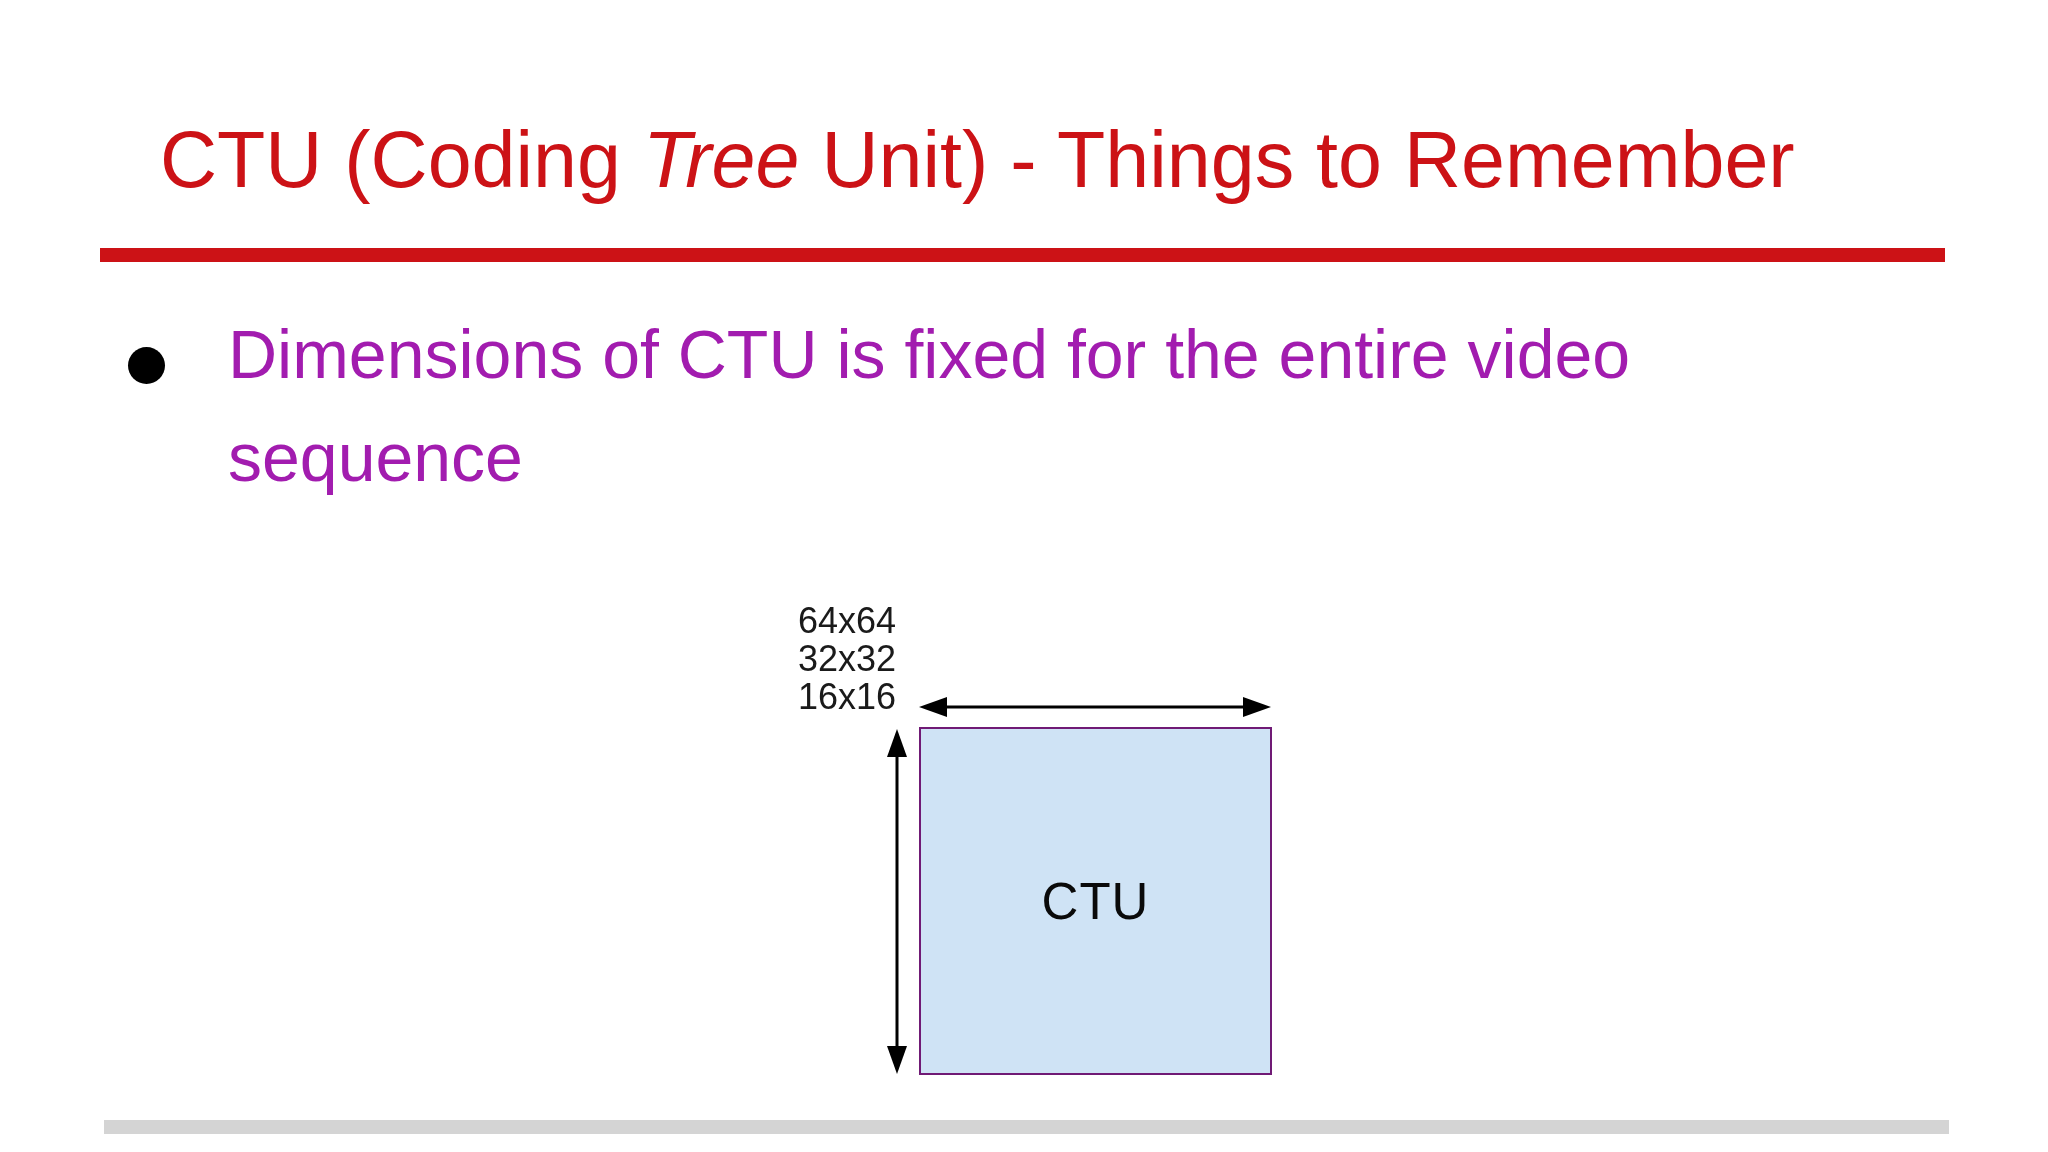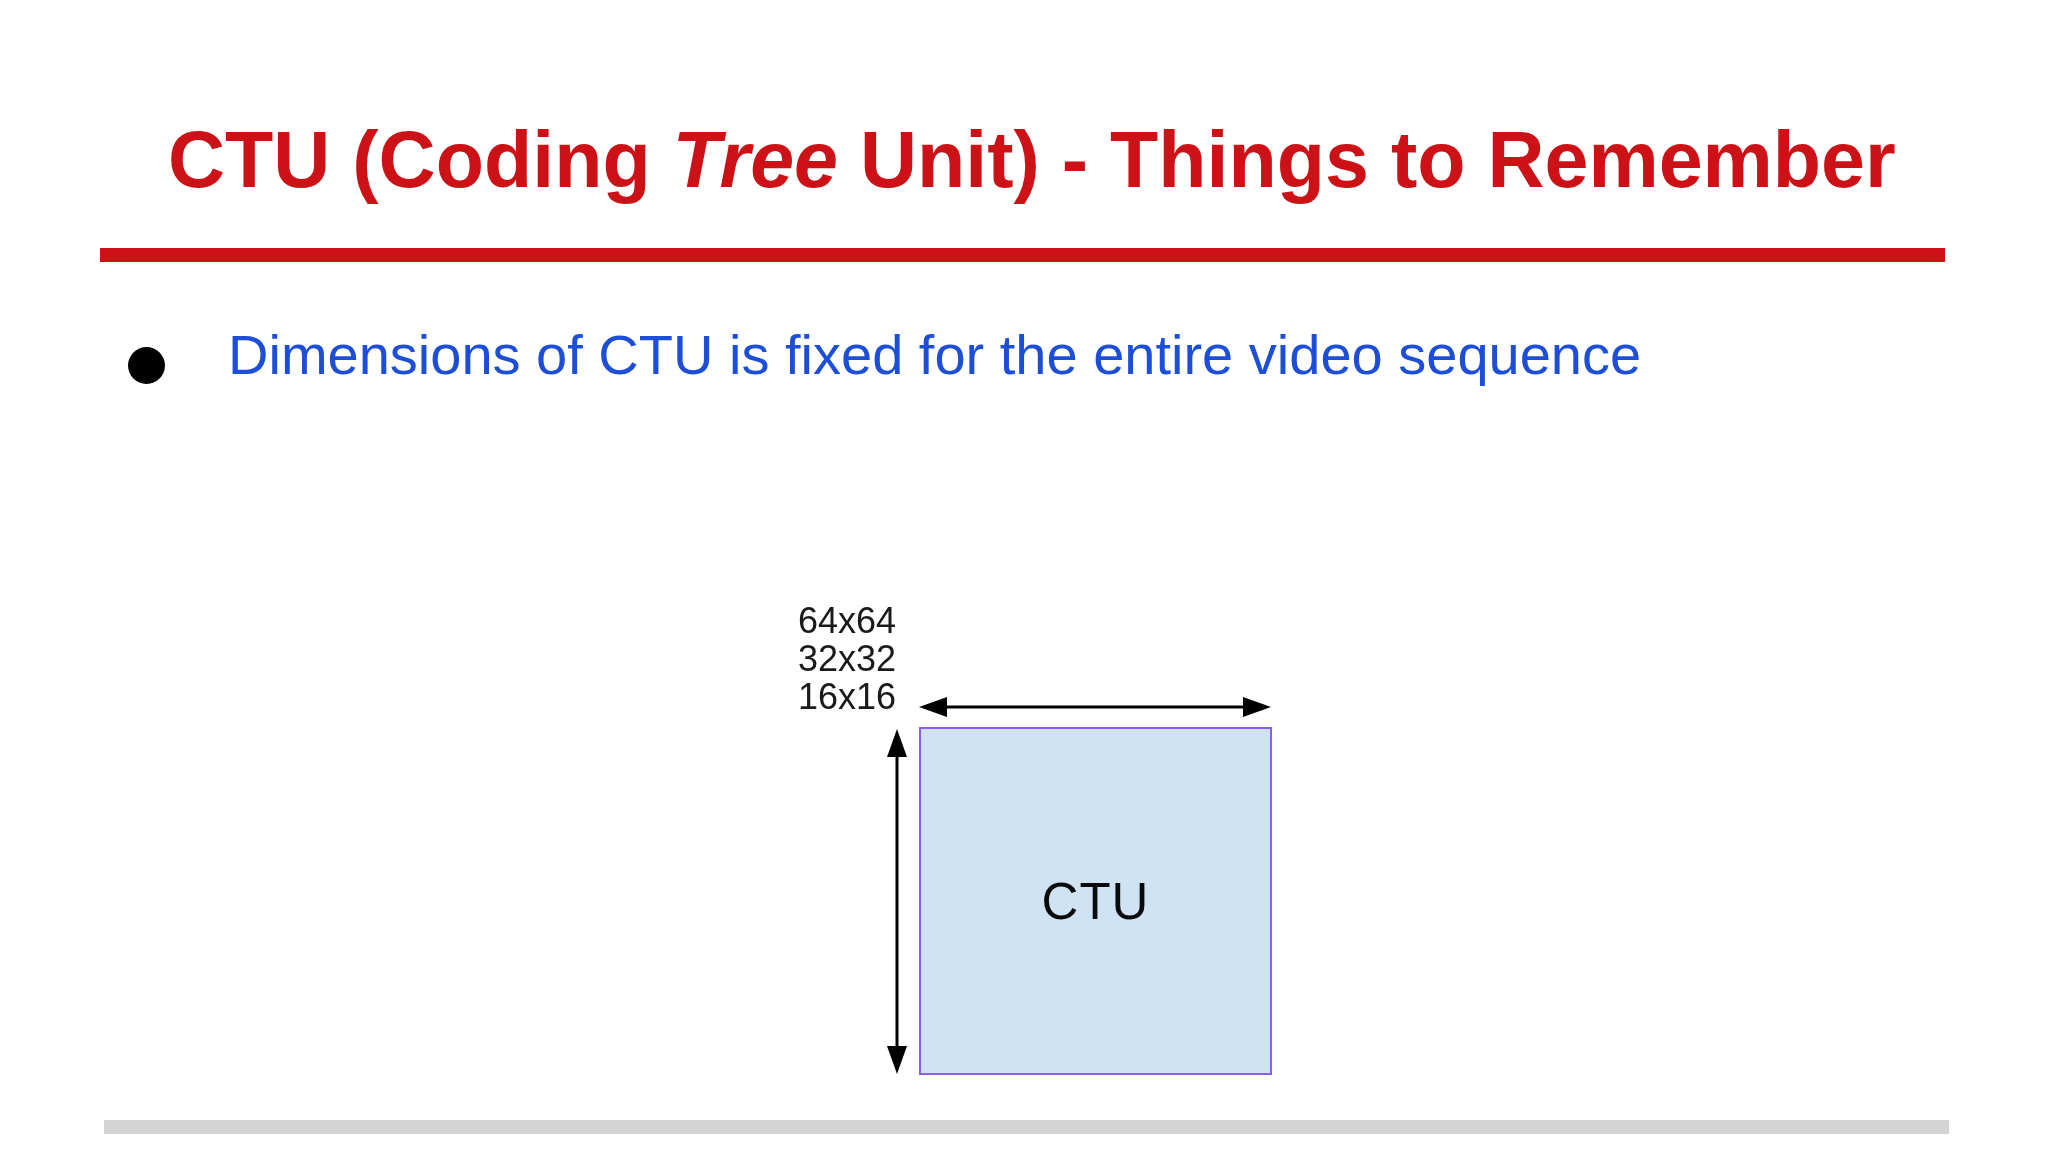--- a/index.html
+++ b/index.html
@@ -13,24 +13,24 @@
   body{font-family:"Liberation Sans","DejaVu Sans",sans-serif;}
   .slide{
     position:relative;
     width:2048px;
     height:1152px;
     background:#ffffff;
     overflow:hidden;
   }
   .slide-title{
     position:absolute;
-    left:168px;
+    left:160px;
     top:120px;
     font-size:79px;
-    font-weight:700;
+    font-weight:400;
     line-height:1;
     color:var(--title-red);
     white-space:pre;
   }
   .slide-title .italic{font-style:italic;}
   .title-rule{
     position:absolute;
     left:100px;
     top:248px;
     width:1845px;
@@ -45,41 +45,41 @@
     width:37px;
     height:37px;
     border-radius:50%;
     background:#000;
   }
   .bullet-text{
     position:absolute;
     left:228px;
     top:303px;
     width:1600px;
-    font-size:56px;
+    font-size:68px;
     line-height:103px;
-    color:#1d4ed8;
+    color:#a21caf;
   }
   .diagram{position:absolute;left:0;top:0;width:2048px;height:1152px;margin-top:48px;}
   .size-labels{
     position:absolute;
     left:798px;
     top:554px;
     font-size:36px;
     line-height:38px;
     color:#1a1a1a;
   }
   .ctu-box{
     position:absolute;
     left:919px;
     top:679px;
     width:353px;
     height:348px;
     background:var(--box-fill);
-    border:2px solid #8b5cf6;
+    border:2px solid #701a75;
     display:flex;
     align-items:center;
     justify-content:center;
   }
   .ctu-box-label{
     font-size:51px;
     color:#0a0a0a;
     letter-spacing:1px;
   }
   .arrows{

